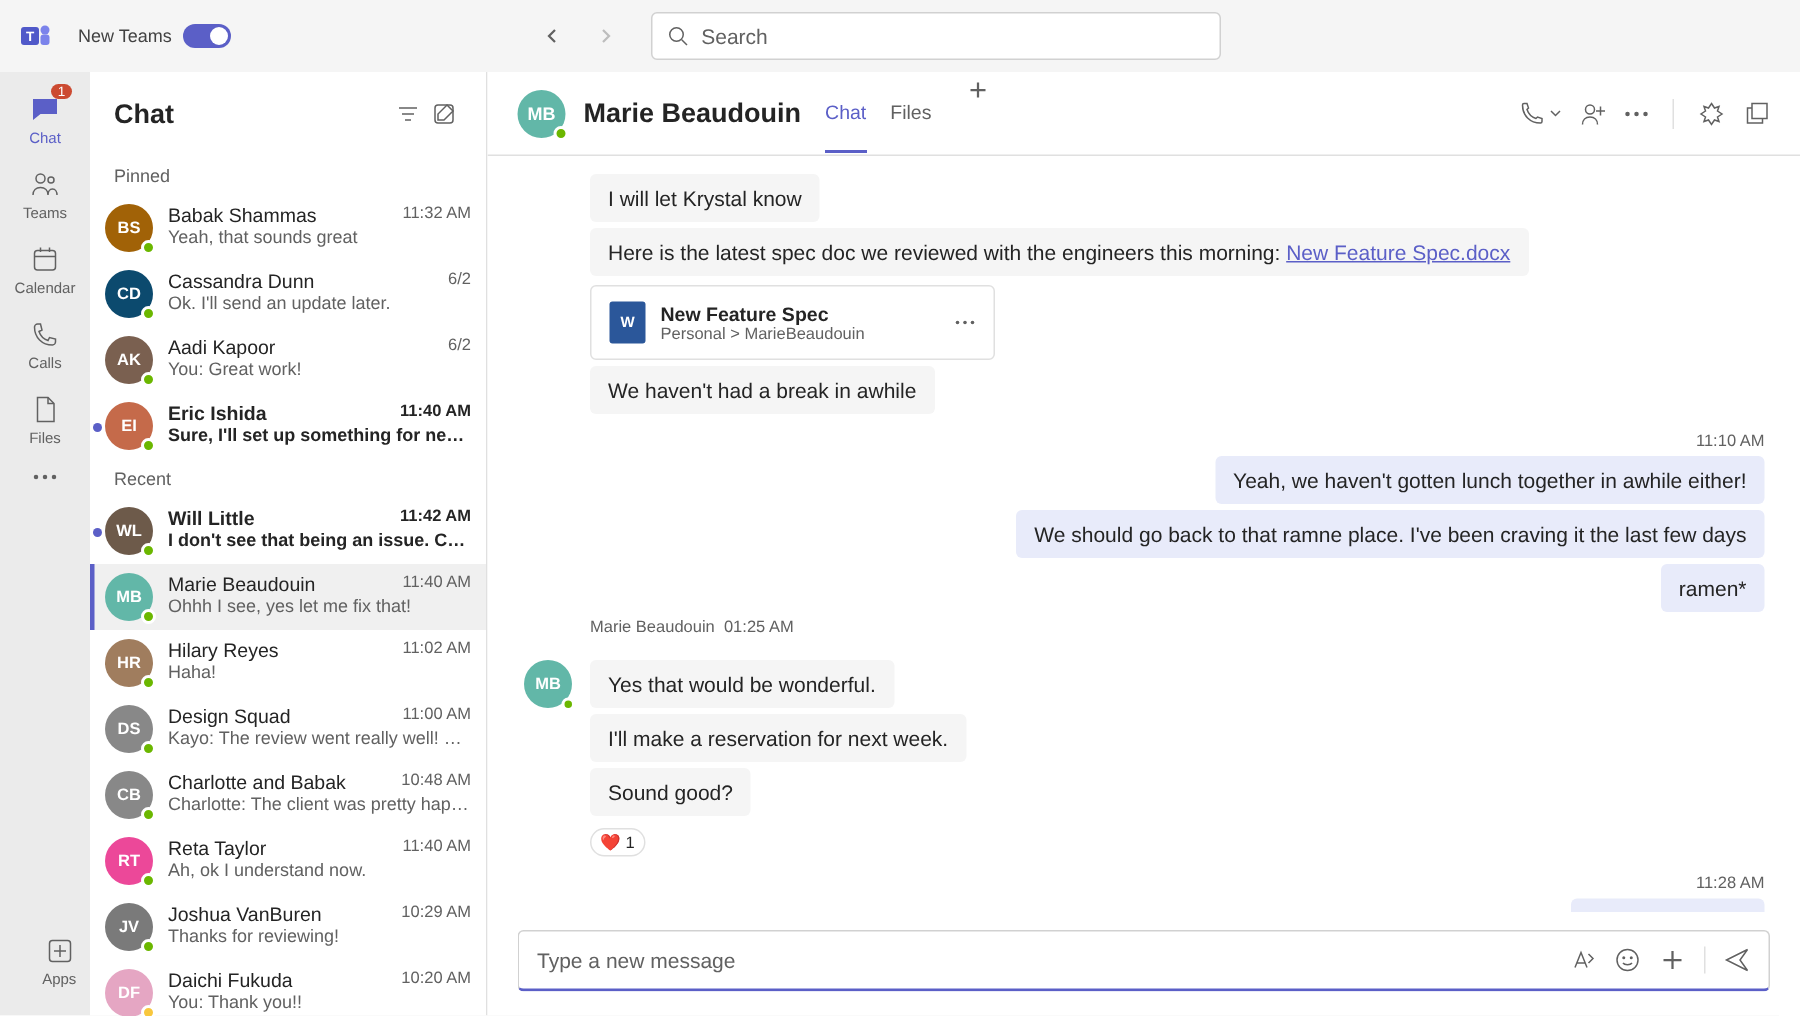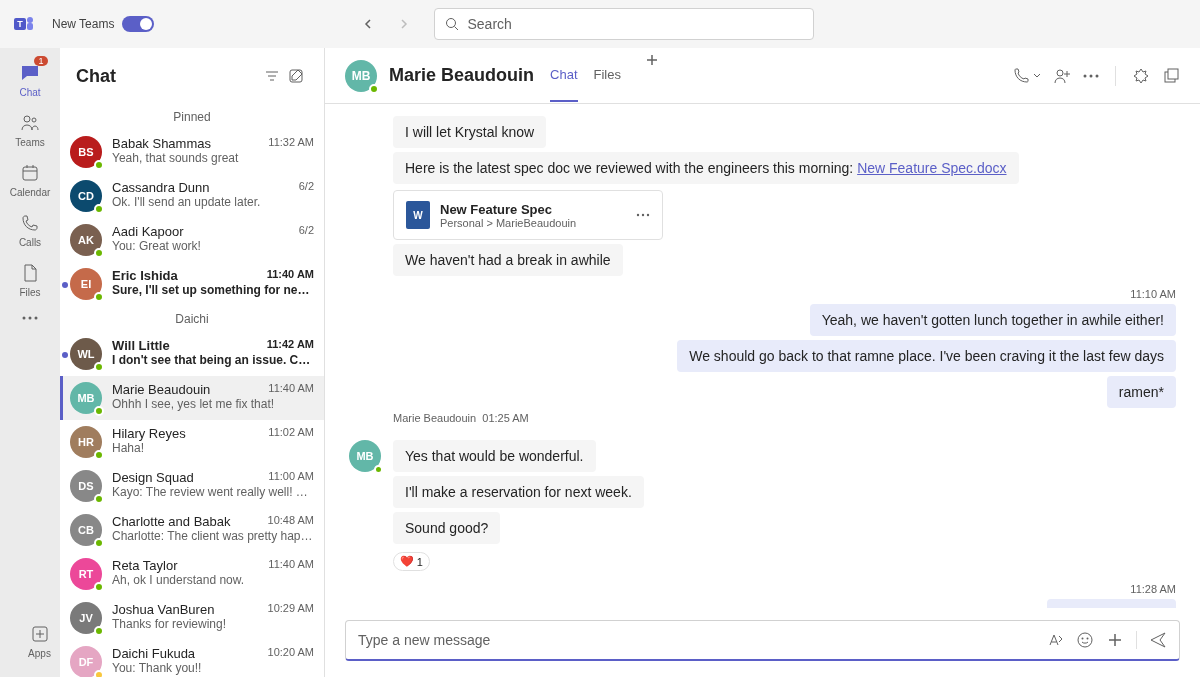--- a/index.html
+++ b/index.html
@@ -28,21 +28,21 @@
 .rail-item .lbl { font-size: 10px; margin-top: 2px; }
 .rail-badge { position: absolute; top: 2px; right: 8px; background: #cc4a31; color: #fff; font-size: 9px; border-radius: 8px; padding: 0 4px; min-width: 14px; text-align: center; }
 .rail-more { margin-top: 4px; color: #616161; cursor: pointer; padding: 8px; }
 .rail-apps { position: absolute; bottom: 12px; left: 0; width: 79px; display:flex; flex-direction:column; align-items:center; }
 
 
 .chatlist { width: 265px; background: #fff; border-right: 1px solid #e0e0e0; display: flex; flex-direction: column; overflow: hidden; }
 .chatlist-header { height: 56px; display: flex; align-items: center; padding: 0 16px; }
 .chatlist-header h1 { font-size: 18px; font-weight: 700; flex: 1; }
 .cl-icon { color: #616161; padding: 4px; cursor: pointer; }
-.cl-section { font-size: 12px; color: #616161; padding: 6px 16px; text-align: center; }
+.cl-section { font-size: 12px; color: #616161; padding: 6px 16px; }
 .cl-scroll { overflow-y: auto; flex: 1; }
 .cl-item { display: flex; align-items: flex-start; padding: 6px 10px; cursor: pointer; position: relative; }
 .cl-item.selected { background: #f0f0f0; border-left: 3px solid #5b5fc7; padding-left: 7px; }
 .cl-item.unread .cl-name, .cl-item.unread .cl-preview, .cl-item.unread .cl-time { font-weight: 600; color: #242424; }
 .cl-item .dot { width: 6px; height: 6px; background: #5b5fc7; border-radius: 50%; position: absolute; left: 2px; top: 20px; }
 .cl-av { width: 32px; height: 32px; border-radius: 50%; background: #bdbdbd; margin-right: 10px; flex-shrink: 0; position: relative; overflow: visible; display:flex; align-items:center; justify-content:center; font-size:11px; font-weight:600; color:#fff;}
 .cl-av .presence { position: absolute; bottom: -2px; right: -2px; width: 10px; height: 10px; border-radius: 50%; border: 2px solid #fff; }
 .pres-green { background:#6bb700;} .pres-yellow{background:#f8c73e;}
 .cl-body { flex: 1; min-width: 0; }
 .cl-line1 { display: flex; justify-content: space-between; }
@@ -214,21 +214,21 @@
         <div class="cl-icon">
             <svg width="16" height="16" viewBox="0 0 16 16">
               <rect x="2" y="2" width="12" height="12" rx="2" stroke="#616161" fill="none"></rect>
               <path d="M10 2l4 4-6 6H4v-4l6-6z" stroke="#616161" fill="#fff"></path>
             </svg>
           </div>
       </div>
       <div class="cl-scroll" id="cl-scroll">
           <div class="cl-section">Pinned</div>
           <div class="cl-item">
-            <div class="cl-av" style="background:#b91c1c">BS<span class="presence pres-green"></span></div>
+            <div class="cl-av" style="background:#a16207">BS<span class="presence pres-green"></span></div>
             <div class="cl-body">
               <div class="cl-line1">
                 <span class="cl-name">Babak Shammas</span>
                 <span class="cl-time">11:32 AM</span>
               </div>
               <div class="cl-preview">Yeah, that sounds great</div>
             </div>
           </div>
           <div class="cl-item">
             <div class="cl-av" style="background:#0c4a6e">CD<span class="presence pres-green"></span></div>
@@ -254,21 +254,21 @@
             <span class="dot"></span>
             <div class="cl-av" style="background:#c56a4a">EI<span class="presence pres-green"></span></div>
             <div class="cl-body">
               <div class="cl-line1">
                 <span class="cl-name">Eric Ishida</span>
                 <span class="cl-time">11:40 AM</span>
               </div>
               <div class="cl-preview">Sure, I'll set up something for next week t…</div>
             </div>
           </div>
-          <div class="cl-section">Daichi</div>
+          <div class="cl-section">Recent</div>
           <div class="cl-item unread">
             <span class="dot"></span>
             <div class="cl-av" style="background:#6d5a4a">WL<span class="presence pres-green"></span></div>
             <div class="cl-body">
               <div class="cl-line1">
                 <span class="cl-name">Will Little</span>
                 <span class="cl-time">11:42 AM</span>
               </div>
               <div class="cl-preview">I don't see that being an issue. Can you ta…</div>
             </div>

